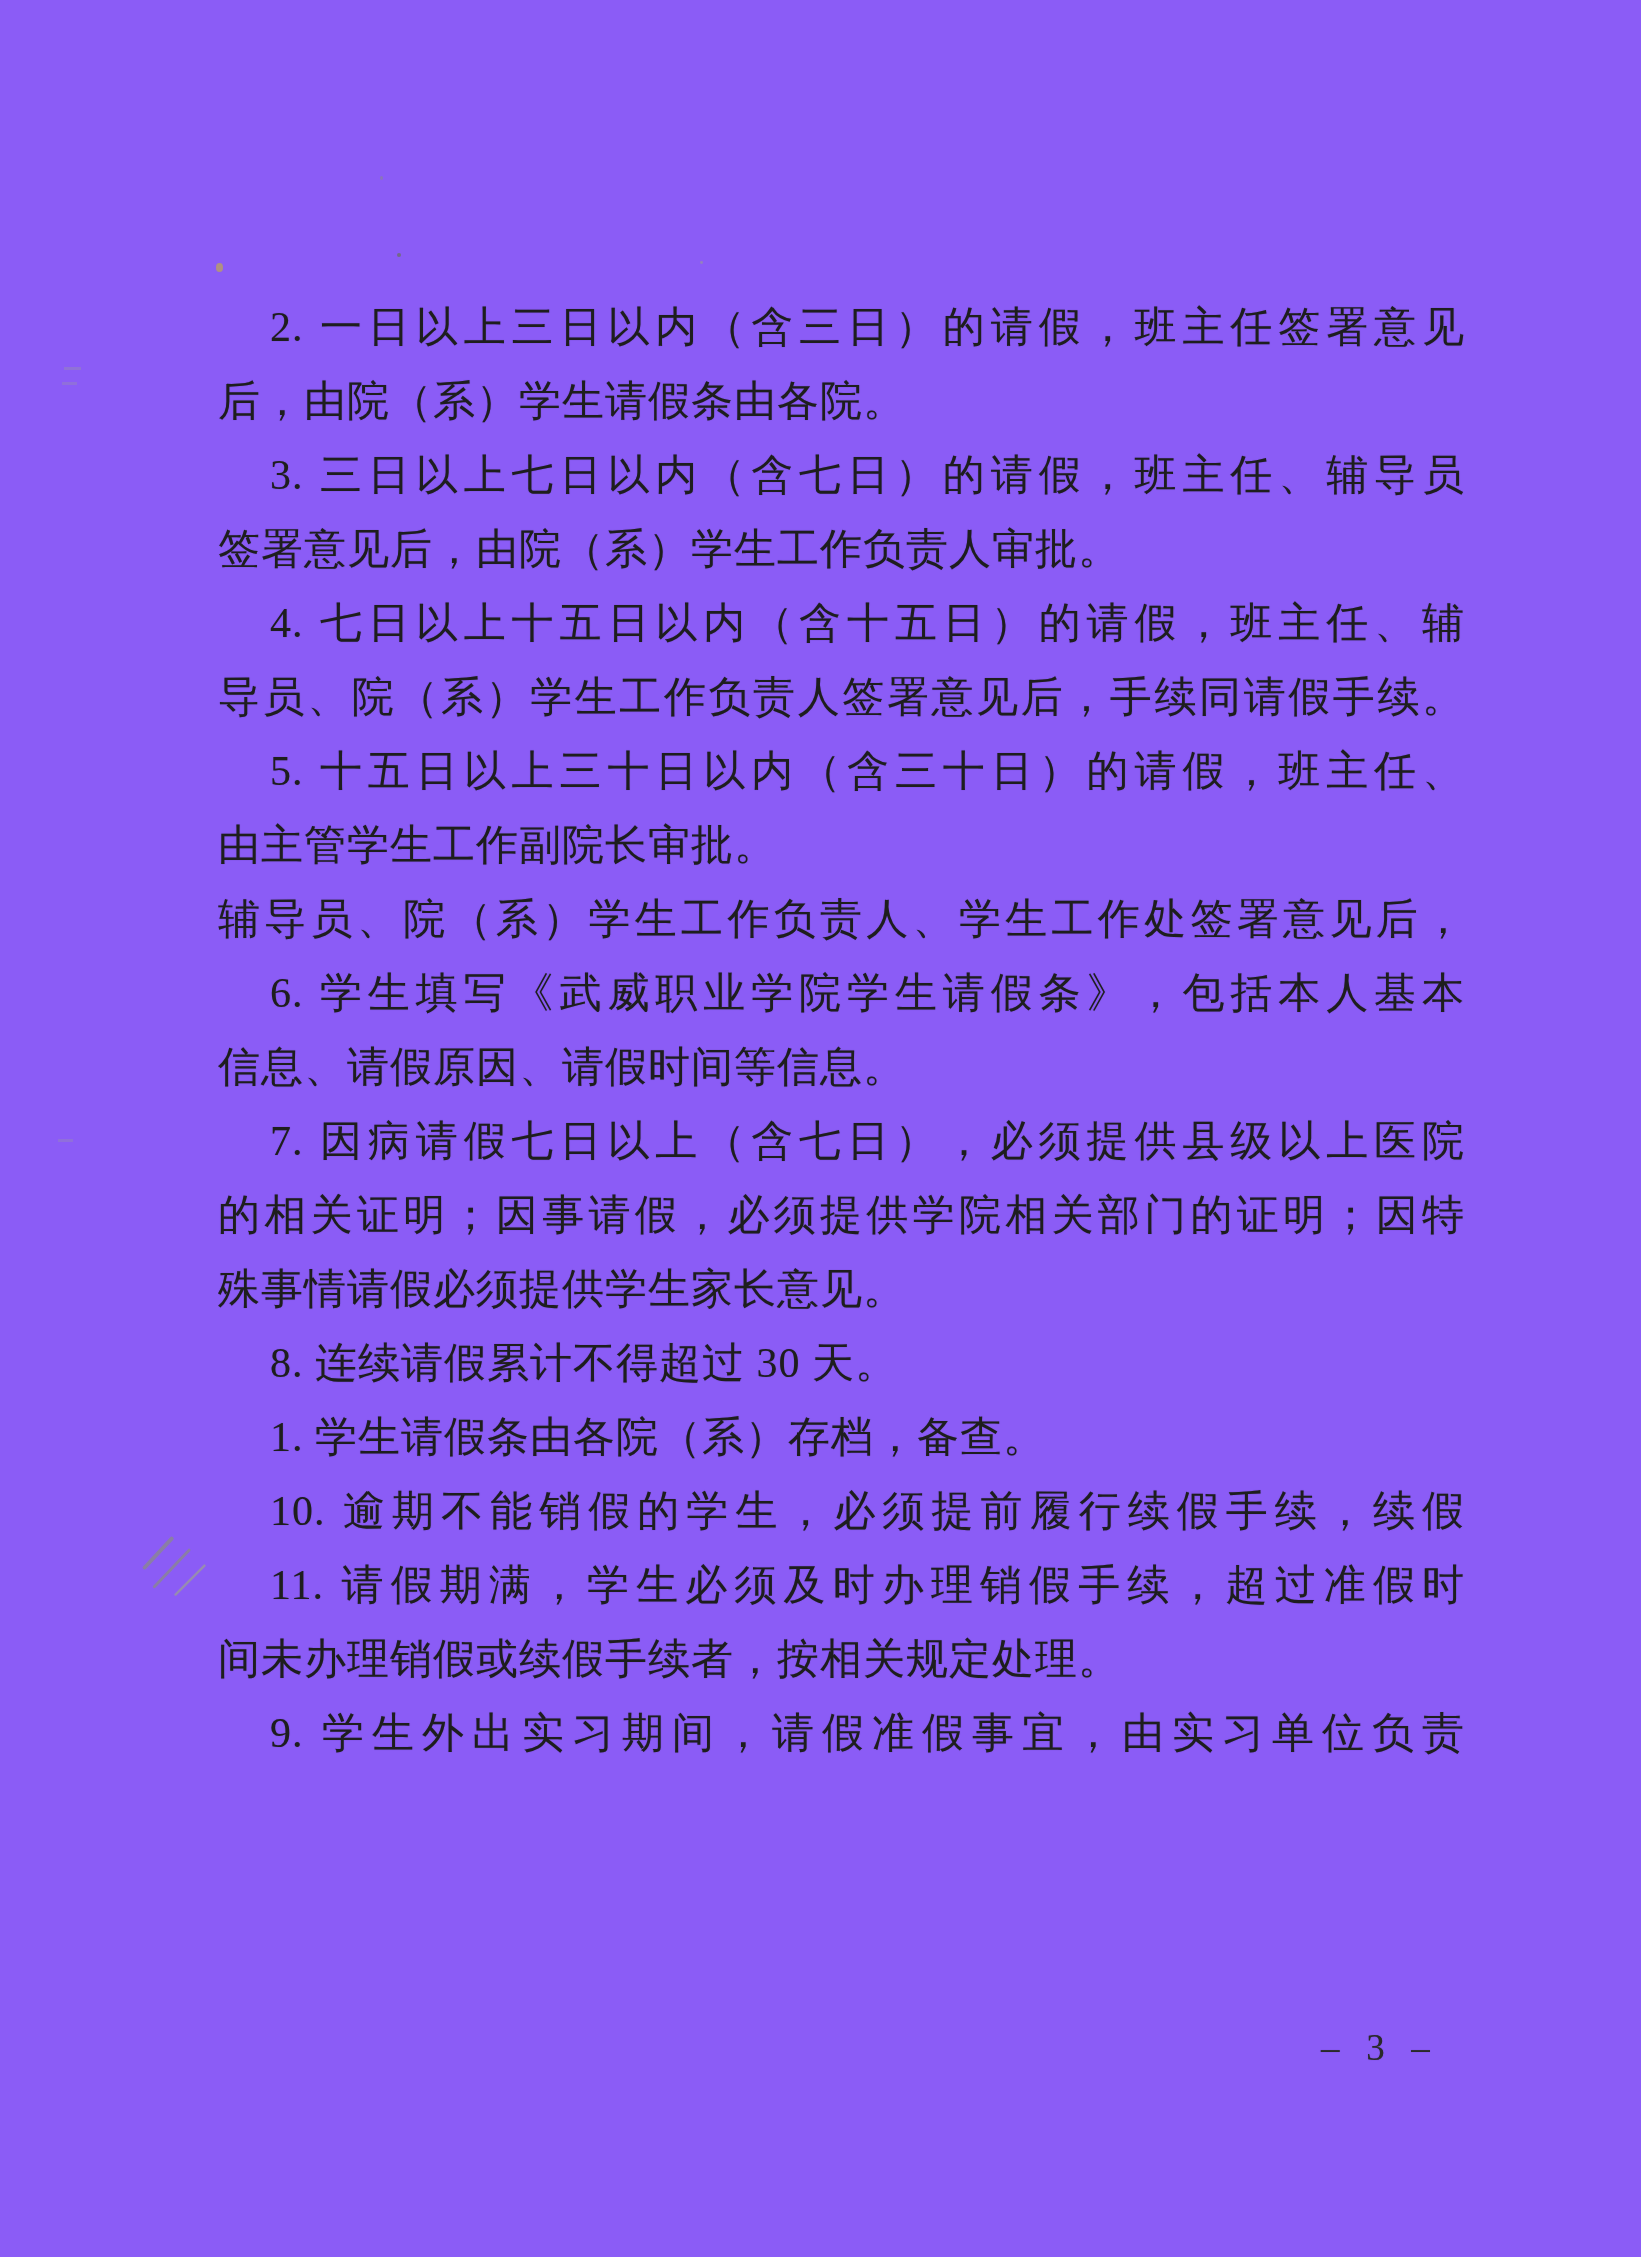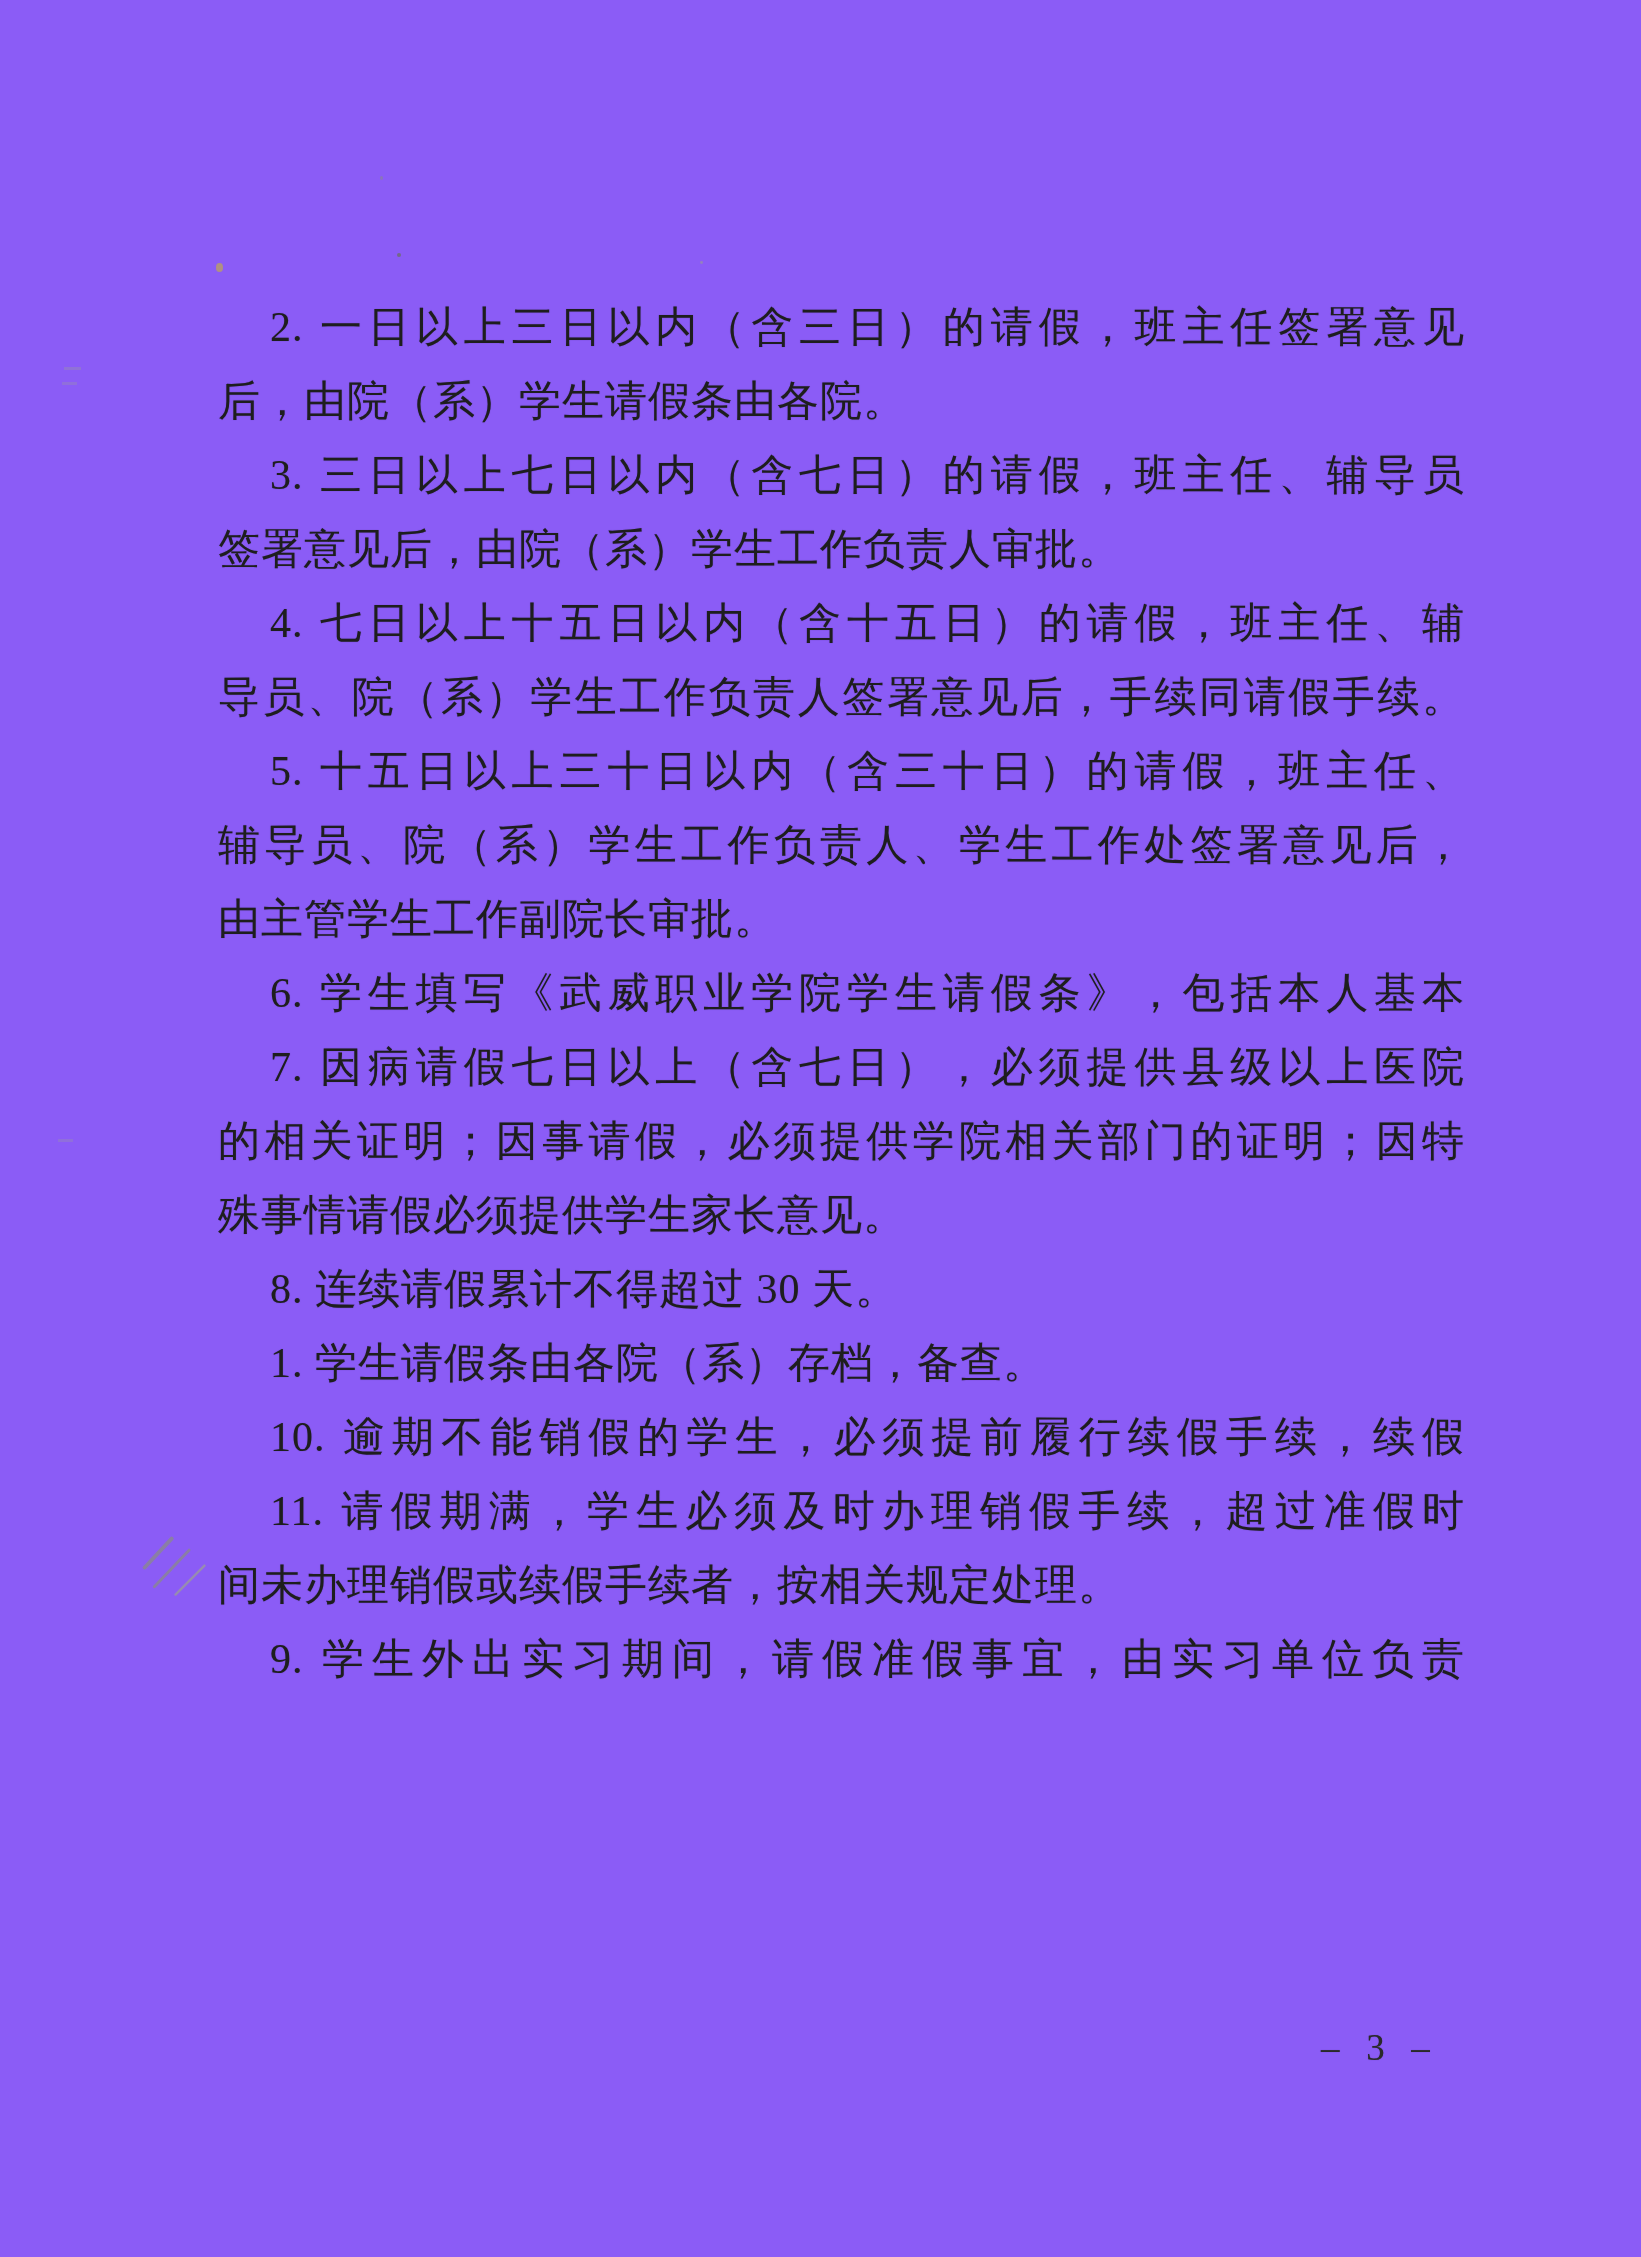--- a/index.html
+++ b/index.html
@@ -70,23 +70,24 @@
 <div class="page">
 
   <div class="text-block">
       <p class="line indent full">2. 一日以上三日以内（含三日）的请假，班主任签署意见</p>
       <p class="line">后，由院（系）学生请假条由各院。</p>
       <p class="line indent full">3. 三日以上七日以内（含七日）的请假，班主任、辅导员</p>
       <p class="line">签署意见后，由院（系）学生工作负责人审批。</p>
       <p class="line indent full">4. 七日以上十五日以内（含十五日）的请假，班主任、辅</p>
       <p class="line full">导员、院（系）学生工作负责人签署意见后，手续同请假手续。</p>
       <p class="line indent full">5. 十五日以上三十日以内（含三十日）的请假，班主任、</p>
+      <p class="line">由主管学生工作副院长审批。</p>
       <p class="line full">辅导员、院（系）学生工作负责人、学生工作处签署意见后，</p>
-      <p class="line">由主管学生工作副院长审批。</p>
       <p class="line indent full">6. 学生填写《武威职业学院学生请假条》，包括本人基本</p>
+      <p class="line">信息、请假原因、请假时间等信息。</p>
       <p class="line indent full">7. 因病请假七日以上（含七日），必须提供县级以上医院</p>
       <p class="line full">的相关证明；因事请假，必须提供学院相关部门的证明；因特</p>
       <p class="line">殊事情请假必须提供学生家长意见。</p>
       <p class="line indent">8. 连续请假累计不得超过 30 天。</p>
       <p class="line indent">1. 学生请假条由各院（系）存档，备查。</p>
       <p class="line indent full">10. 逾期不能销假的学生，必须提前履行续假手续，续假</p>
       <p class="line indent full">11. 请假期满，学生必须及时办理销假手续，超过准假时</p>
       <p class="line">间未办理销假或续假手续者，按相关规定处理。</p>
       <p class="line indent full">9. 学生外出实习期间，请假准假事宜，由实习单位负责</p>
     </div>

